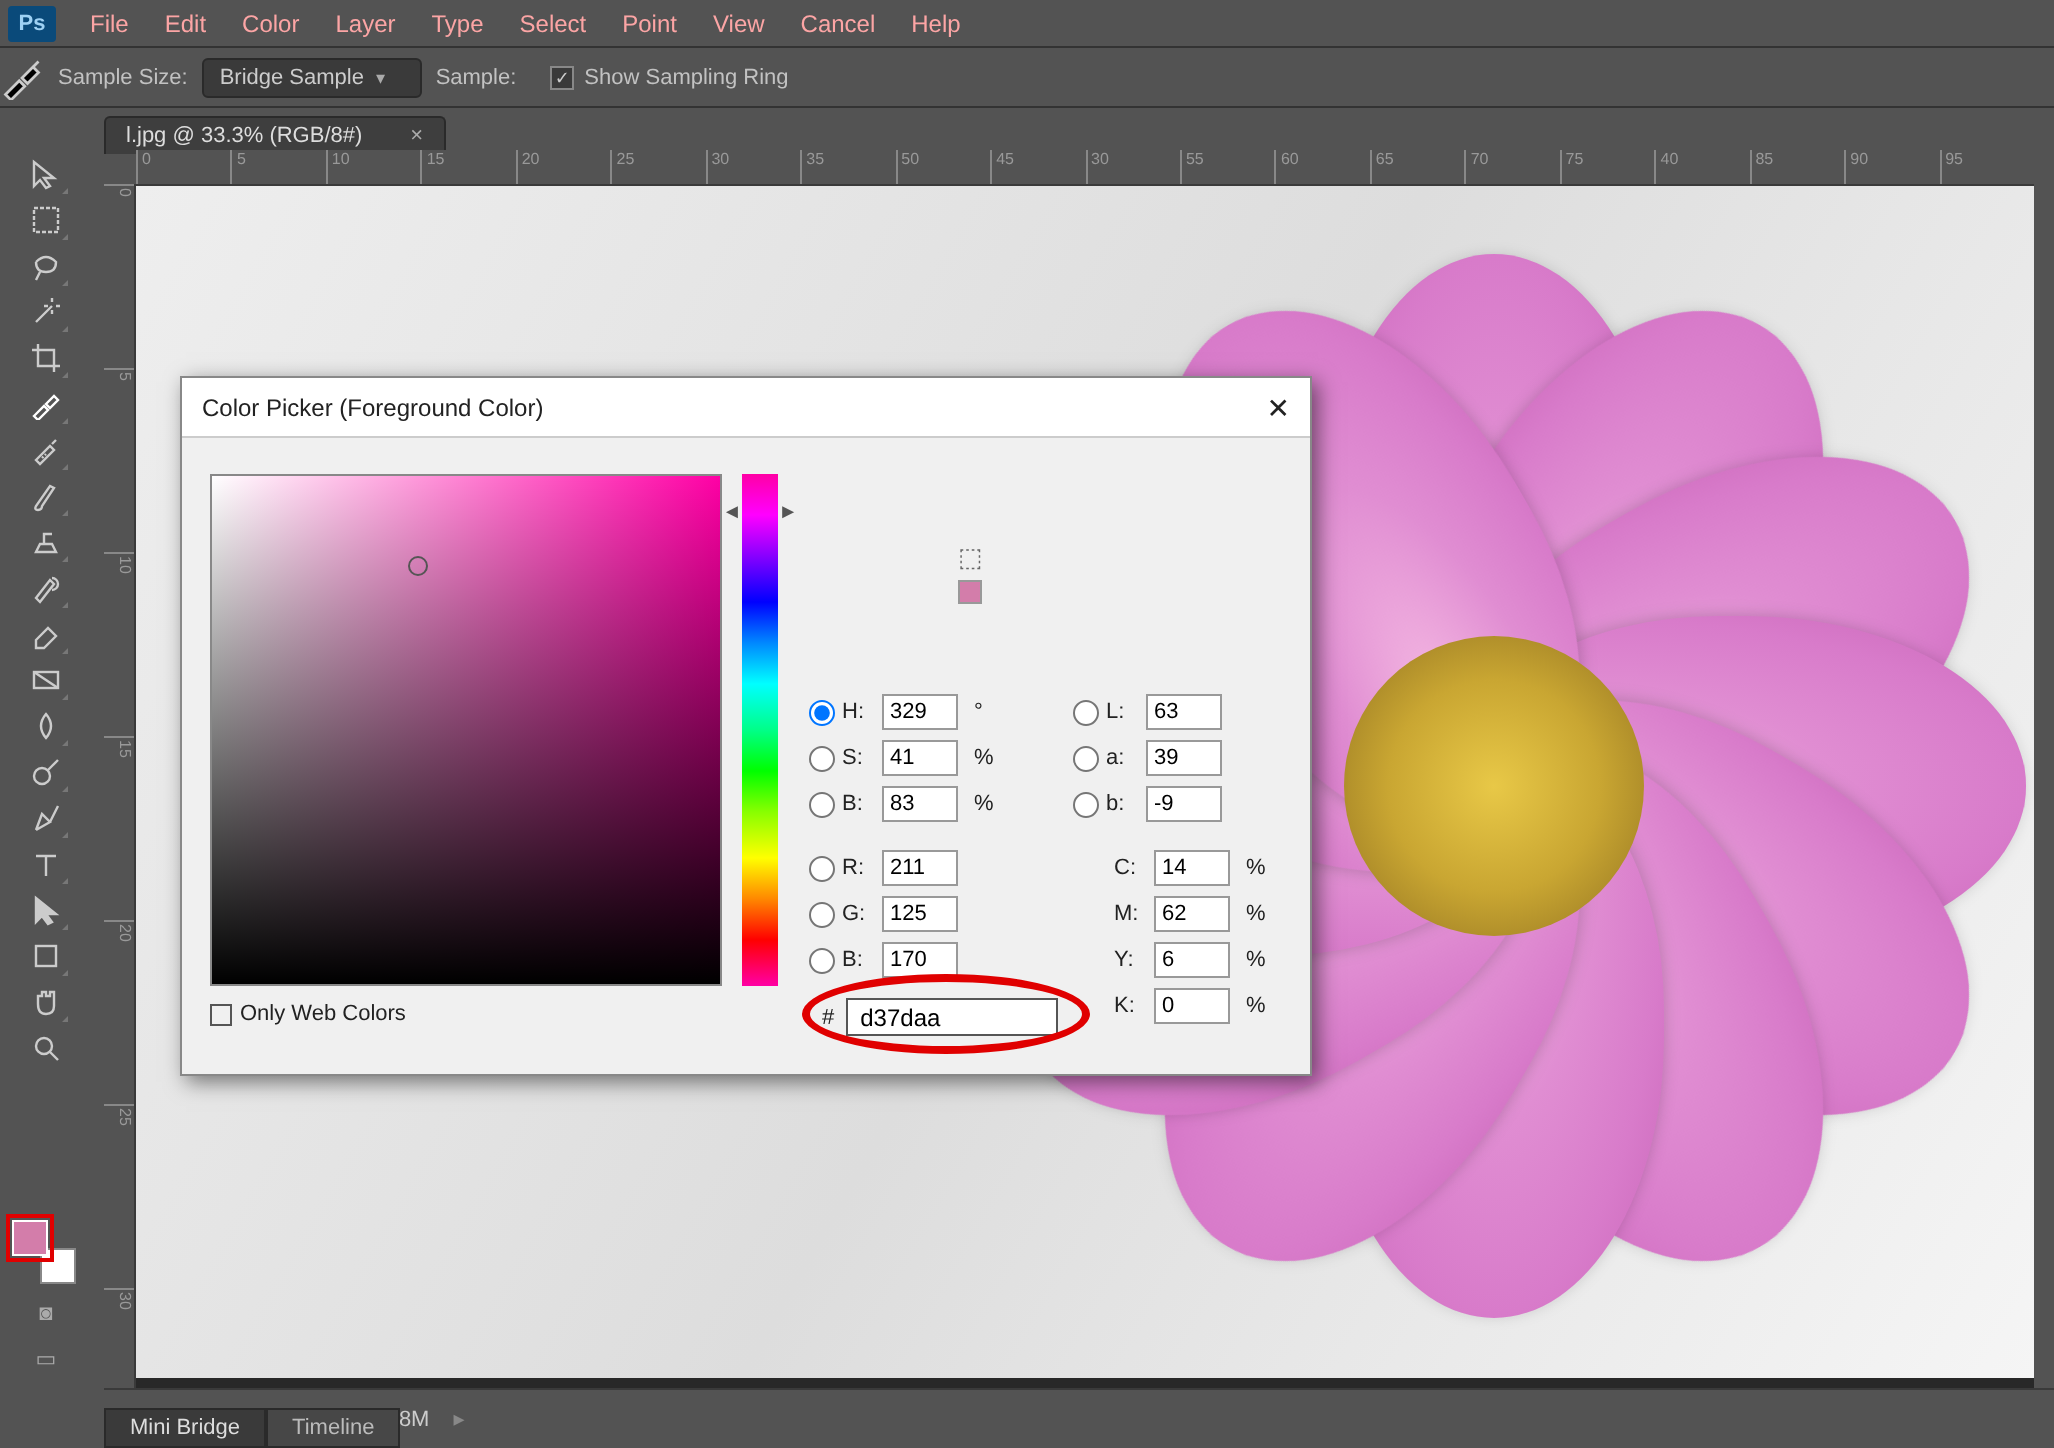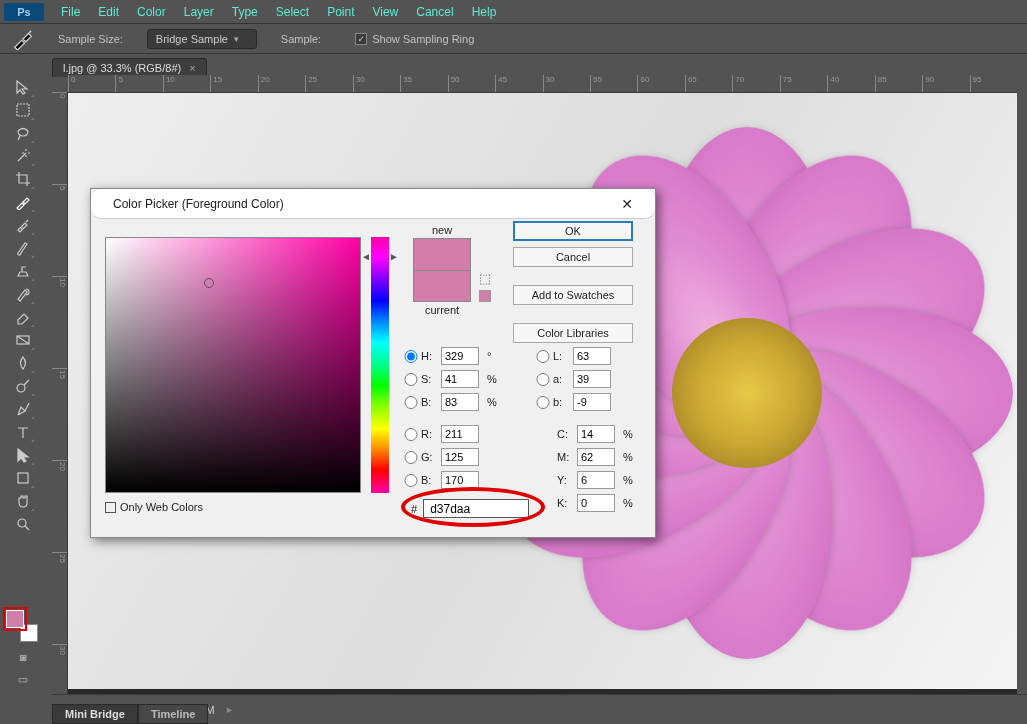--- a/index.html
+++ b/index.html
@@ -1,50 +1,50 @@
 <!DOCTYPE html>
 <html><head>
 <meta charset="utf-8">
 <style>
   * { box-sizing: border-box; margin: 0; padding: 0; font-family: Tahoma, Arial, sans-serif; }
   body { width: 1027px; height: 724px; background: #535353; overflow: hidden; position: relative; color: #ccc; font-size: 11px; }
   .menubar { height: 24px; background: #535353; display: flex; align-items: center; padding-left: 4px; border-bottom: 1px solid #333;}
-  .ps-logo { width: 40px; height: 18px; background: #0a4a7a; border-radius: 2px; color: #9ed1f4; display:flex;align-items:center;justify-content:center;font-weight:bold;font-size:11px;margin-right:8px;}
-  .menu-item { padding: 0 9px; color: #5eead4; font-size: 12px; cursor: pointer;}
-  .optionsbar { height: 30px; background: #535353; display: flex; align-items: center; padding-left: 12px; border-bottom: 1px solid #333; gap: 24px;}
+  .ps-logo { width: 24px; height: 18px; background: #0a4a7a; border-radius: 2px; color: #9ed1f4; display:flex;align-items:center;justify-content:center;font-weight:bold;font-size:11px;margin-right:8px;}
+  .menu-item { padding: 0 9px; color: #fca5a5; font-size: 12px; cursor: pointer;}
+  .optionsbar { height: 30px; background: #535353; display: flex; align-items: center; padding-left: 0; border-bottom: 1px solid #333; gap: 7px;}
   .tool-current { width:22px;height:22px;display:flex;align-items:center;justify-content:center;}
   .opt-label { color: #c2c2c2; font-size: 11px;}
   .dark-select { background: #3a3a3a; border: 1px solid #2a2a2a; color: #ccc; font-size: 11px; padding: 1px 8px; border-radius: 3px; display:flex; align-items:center; gap:6px; height:20px;}
   .dark-select::after {content:"▾"; font-size:9px; color:#aaa;}
   .chk { display:flex; align-items:center; gap:5px; margin-left:10px;}
   .chk-box { width:12px;height:12px;background:#3a3a3a;border:1px solid #888;display:flex;align-items:center;justify-content:center;color:#ccc;font-size:9px;}
   .toolbar { position:absolute; top:72px; left:8px; width:30px; background:#535353; display:flex; flex-direction:column; align-items:center; padding:4px 0; gap:1px;}
   .tool { width:24px; height:22px; display:flex; align-items:center; justify-content:center; color:#ccc; cursor:pointer; border-radius:2px;position:relative;}
   .tool svg { width:16px; height:16px; stroke:#ccc; fill:none; stroke-width:1.2;}
   .tool.active svg { stroke:#fff; }
   .tool .corner { position:absolute; right:1px; bottom:1px; width:0;height:0;border-left:3px solid transparent;border-bottom:3px solid #777;}
   .fgbg { position:absolute; left:6px; top:610px; width:32px; height:32px;}
   .fgbg .bg-sw { position:absolute; right:0; bottom:0; width:18px;height:18px;background:#fff;border:1px solid #888;}
   .fgbg .fg-sw { position:absolute; left:0; top:0; width:18px;height:18px;background:#d37daa;border:1px solid #fff; outline:2px solid #e00000; outline-offset:1px;}
   .doc-tab-bar { position:absolute; top:58px; left:52px; display:flex; align-items:center;}
-  .doc-tab { background:#3e3e3e; color:#ddd; padding:3px 10px; font-size:11px; border-top-left-radius:3px; border-top-right-radius:3px; display:flex; gap:8px; align-items:flex-end;border:1px solid #2a2a2a;border-bottom:none;}
+  .doc-tab { background:#3e3e3e; color:#ddd; padding:3px 10px; font-size:11px; border-top-left-radius:3px; border-top-right-radius:3px; display:flex; gap:24px; align-items:flex-end;border:1px solid #2a2a2a;border-bottom:none;}
   .doc-tab .close { color:#aaa; font-size:11px;}
   .ruler-h { position:absolute; top:75px; left:68px; right:10px; height:18px; background:#535353; border-bottom:1px solid #3a3a3a; display:flex; color:#999; font-size:8px;}
   .ruler-h .tick { position:relative; border-left:1px solid #888; height:100%; display:flex; align-items:flex-start; padding-left:2px;}
   .ruler-v { position:absolute; top:92px; left:52px; bottom:30px; width:16px; background:#535353; border-right:1px solid #3a3a3a; display:flex; flex-direction:column; color:#999; font-size:8px;}
   .ruler-v .tick { position:relative; border-top:1px solid #888; flex:0 0 92px; writing-mode:vertical-rl; padding-top:1px;}
   .canvas-area { position:absolute; top:93px; left:68px; right:10px; bottom:30px; background:#282828; display:flex; align-items:flex-start; justify-content:flex-start;}
   .canvas-image { width:960px; height:596px; background:linear-gradient(120deg,#eee,#ddd,#f5f5f5); position:relative; overflow:hidden;}
   .flower { position:absolute; right:10px; top:40px; width:520px; height:520px;}
   .petal { position:absolute; width:170px; height:280px; background:radial-gradient(ellipse at 50% 80%, #f4b8e2 0%, #e08dd2 40%, #d87bca 70%, #c965b8 100%); border-radius:50% 50% 45% 45%; top:50%; left:50%; transform-origin:50% 95%; filter:drop-shadow(0 2px 4px rgba(0,0,0,0.2));}
   .center { position:absolute; top:50%; left:50%; width:150px;height:150px; background:radial-gradient(circle, #e8c847 0%, #c9a632 50%, #8f7020 100%); border-radius:50%; transform:translate(-50%,-50%);}
   .statusbar { position:absolute; bottom:0; left:52px; right:0; height:30px; background:#535353; border-top:1px solid #3a3a3a; display:flex; align-items:center; padding-left:6px; gap:12px; color:#ccc; font-size:11px;}
   
   .colorpicker { position:absolute; top:188px; left:90px; width:566px; height:350px; background:#f0f0f0; border:1px solid #888; box-shadow:3px 3px 10px rgba(0,0,0,0.5); z-index:10; color:#222; font-size:11px;}
-  .cp-title { height:30px; background:#fff; border-bottom:1px solid #ccc; display:flex; align-items:center; justify-content:space-between; padding:0 22px; font-size:12px;border-radius:10px;}
+  .cp-title { height:30px; background:#fff; border-bottom:1px solid #ccc; display:flex; align-items:center; justify-content:space-between; padding:0 10px; font-size:12px;}
   .cp-close { font-size:14px; cursor:pointer; font-family:Arial;}
   .cp-body { position:relative; height:318px; padding:10px;}
   .sat-field { position:absolute; top:18px; left:14px; width:256px; height:256px; background:linear-gradient(to top, #000 0%, rgba(0,0,0,0) 100%), linear-gradient(to right, #fff 0%, #ff00a5 100%); border:1px solid #888;}
   .sat-field .marker { position:absolute; left:98px; top:40px; width:10px;height:10px;border:1px solid #555;border-radius:50%;}
   .hue-strip { position:absolute; top:18px; left:280px; width:18px; height:256px; background:linear-gradient(to bottom, #ff00a5 0%, #ff00ff 8%, #8800ff 16%, #0000ff 25%, #0088ff 33%, #00ffff 41%, #00ff88 50%, #00ff00 58%, #88ff00 66%, #ffff00 75%, #ff8800 83%, #ff0000 91%, #ff00a5 100%);}
   .hue-strip::before { content:"◄"; position:absolute; left:-10px; top:14px; font-size:10px; color:#555;}
   .hue-strip::after { content:"►"; position:absolute; right:-10px; top:14px; font-size:10px; color:#555;}
   .swatch-group { position:absolute; top:5px; left:316px; width:70px; text-align:center;}
   .swatch-group .lbl { font-size:11px; margin-bottom:2px;}
   .swatch-new { width:58px; height:32px; background:#d37daa; border:1px solid #888; border-bottom:none; margin:0 auto;}
@@ -302,37 +302,23 @@
   <div class="cp-title">
     <span>Color Picker (Foreground Color)</span>
     <span class="cp-close">✕</span>
   </div>
   <div class="cp-body">
     <div class="sat-field">
       <div class="marker"></div>
     </div>
     <div class="hue-strip"></div>
 
-    <div class="swatch-group">
-      <div class="lbl">new</div>
-      <div class="swatch-new"></div>
-      <div class="swatch-cur"></div>
-      <div class="lbl" style="margin-top:2px">current</div>
-    </div>
     <div class="cube-icn">⬚</div>
     <div class="mini-sw"></div>
 
-    <div class="buttons">
-      <div class="win-btn primary">OK</div>
-      <div class="win-btn">Cancel</div>
-      <div style="height:6px"></div>
-      <div class="win-btn">Add to Swatches</div>
-      <div style="height:6px"></div>
-      <div class="win-btn">Color Libraries</div>
-    </div>
 
     <div class="values">
       <input type="radio" checked="" style="">
         <span>H:</span>
         <input class="num-in" value="329" style="">
         <span>°</span>
       <input type="radio" style="">
         <span>S:</span>
         <input class="num-in" value="41" style="">
         <span>%</span>
@@ -399,16 +385,16 @@
     </div>
   </div>
 </div>
 
 <div class="statusbar">
   <span>33.33%</span>
   <span style="color:#888">▸</span>
   <span>Doc: 14.8M/14.8M</span>
   <span style="color:#888">▸</span>
 </div>
-<div style="position:absolute;bottom:0;left:52px;display:flex;font-weight:bold;">
+<div style="position:absolute;bottom:0;left:52px;display:flex;">
   <div class="panel-tab" style="background:#3a3a3a;padding:3px 12px;color:#ddd;font-size:11px;border:1px solid #2a2a2a;">Mini Bridge</div>
   <div style="background:#474747;padding:3px 12px;color:#bbb;font-size:11px;border:1px solid #2a2a2a;">Timeline</div>
 </div>
 
 </body></html>

